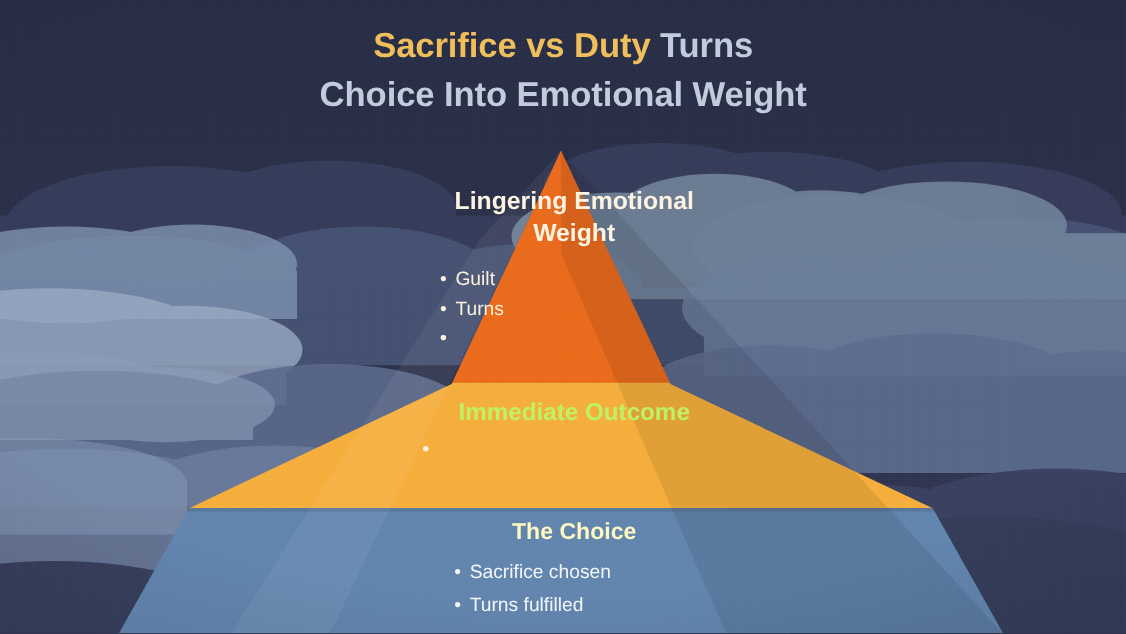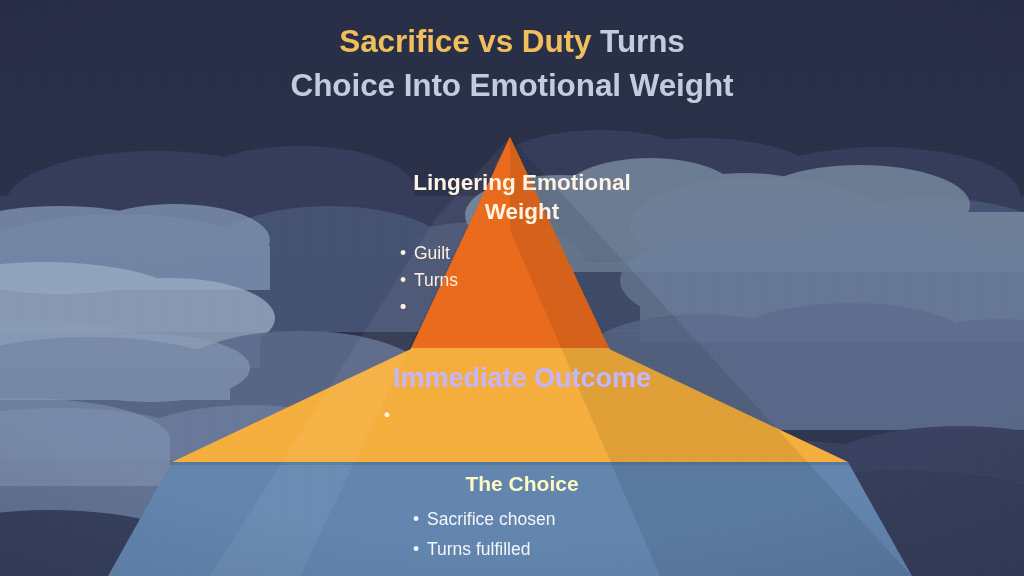--- a/index.html
+++ b/index.html
@@ -104,22 +104,22 @@
   }
   #tier-top .bullets li {
     font-size:17.5px;
     color:#fdf0df;
     line-height:1.57;
   }
 
   
   #tier-mid { left:0; right:0; top:362px; }
   #tier-mid .tier-heading {
-    font-size:27px;
-    color:#c4b5fd;
+    font-size:22px;
+    color:#bef264;
     line-height:1.2;
   }
   #tier-mid .bullets {
     width:300px;
     margin:6px auto 0 auto;
     padding-left:12px;
   }
   #tier-mid .bullets li {
     font-size:17px;
     color:#fdf6ea;

